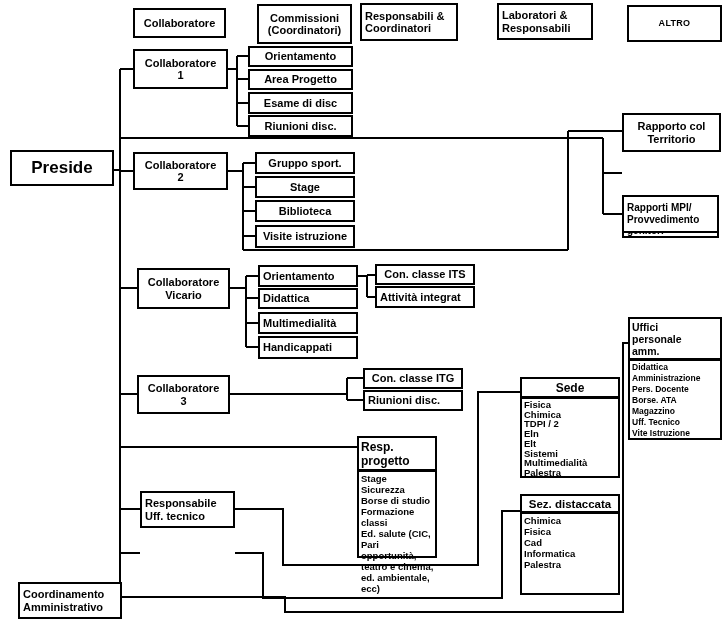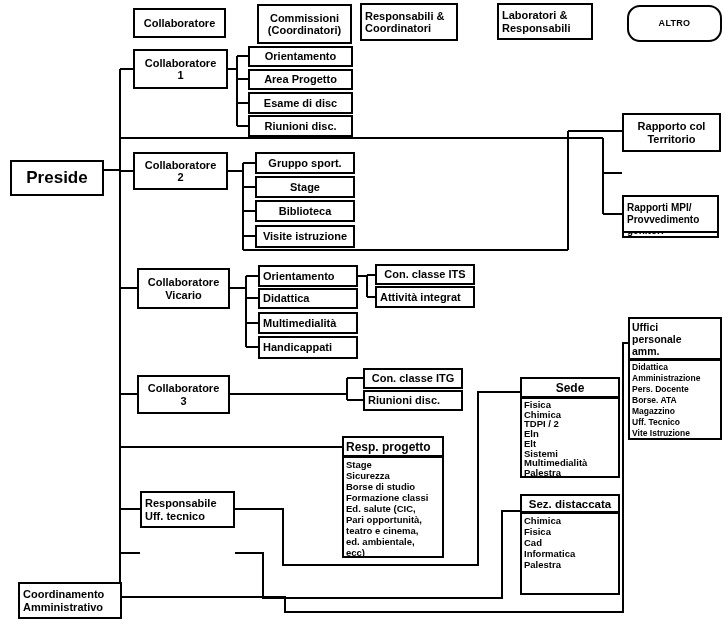--- a/index.html
+++ b/index.html
@@ -67,23 +67,23 @@
     </g>
   </svg>
 
   <div class="box" style="left:133px;top:8px;width:93px;height:30px;">Collaboratore</div>
   <div class="box" style="left:257px;top:4px;width:95px;height:40px;">Commissioni
 (Coordinatori)</div>
   <div class="box left" style="left:360px;top:3px;width:98px;height:38px;">Responsabili &amp;
 Coordinatori</div>
   <div class="box left" style="left:497px;top:3px;width:96px;height:37px;">Laboratori &amp;
 Responsabili</div>
-  <div class="box altro" style="left:627px;top:5px;width:95px;height:37px;border-radius:13px;">ALTRO</div>
+  <div class="box altro" style="left:627px;top:5px;width:95px;height:37px;">ALTRO</div>
 
-  <div class="box preside" style="left:10px;top:160px;width:94px;height:36px;">Preside</div>
+  <div class="box preside" style="left:10px;top:150px;width:104px;height:36px;">Preside</div>
 
   <div class="box" style="left:133px;top:49px;width:95px;height:40px;">Collaboratore
 1</div>
   <div class="box" style="left:133px;top:152px;width:95px;height:38px;">Collaboratore
 2</div>
   <div class="box" style="left:137px;top:268px;width:93px;height:41px;">Collaboratore
 Vicario</div>
   <div class="box" style="left:137px;top:375px;width:93px;height:39px;">Collaboratore
 3</div>
   <div class="box left" style="left:140px;top:491px;width:95px;height:37px;">Responsabile
@@ -105,21 +105,21 @@
   <div class="box left" style="left:258px;top:288px;width:100px;height:21px;">Didattica</div>
   <div class="box left" style="left:258px;top:312px;width:100px;height:22px;">Multimedialità</div>
   <div class="box left" style="left:258px;top:336px;width:100px;height:23px;">Handicappati</div>
 
   <div class="box" style="left:375px;top:264px;width:100px;height:21px;">Con. classe ITS</div>
   <div class="box left" style="left:375px;top:286px;width:100px;height:22px;">Attività integrat</div>
 
   <div class="box" style="left:363px;top:368px;width:100px;height:21px;">Con. classe ITG</div>
   <div class="box left" style="left:363px;top:390px;width:100px;height:21px;">Riunioni disc.</div>
 
-  <div class="listbox rp" style="left:342px;top:436px;width:102px;height:122px;">
+  <div class="listbox rp" style="left:357px;top:436px;width:80px;height:122px;">
     <div class="hdr">Resp. progetto</div>
     <div class="items">
       <div>Stage</div>
       <div>Sicurezza</div>
       <div>Borse di studio</div>
       <div>Formazione classi</div>
       <div>Ed. salute (CIC,</div>
       <div>Pari opportunità,</div>
       <div>teatro e cinema,</div>
       <div>ed. ambientale,</div>

